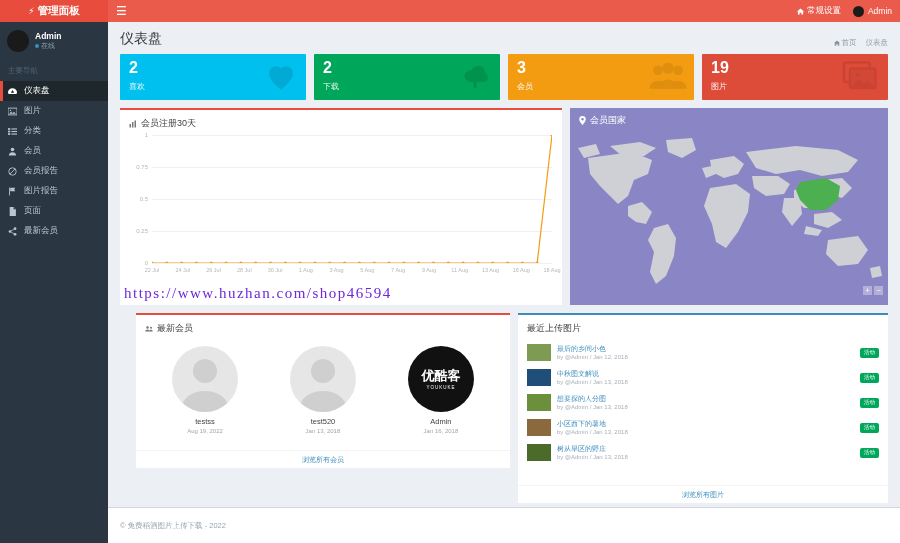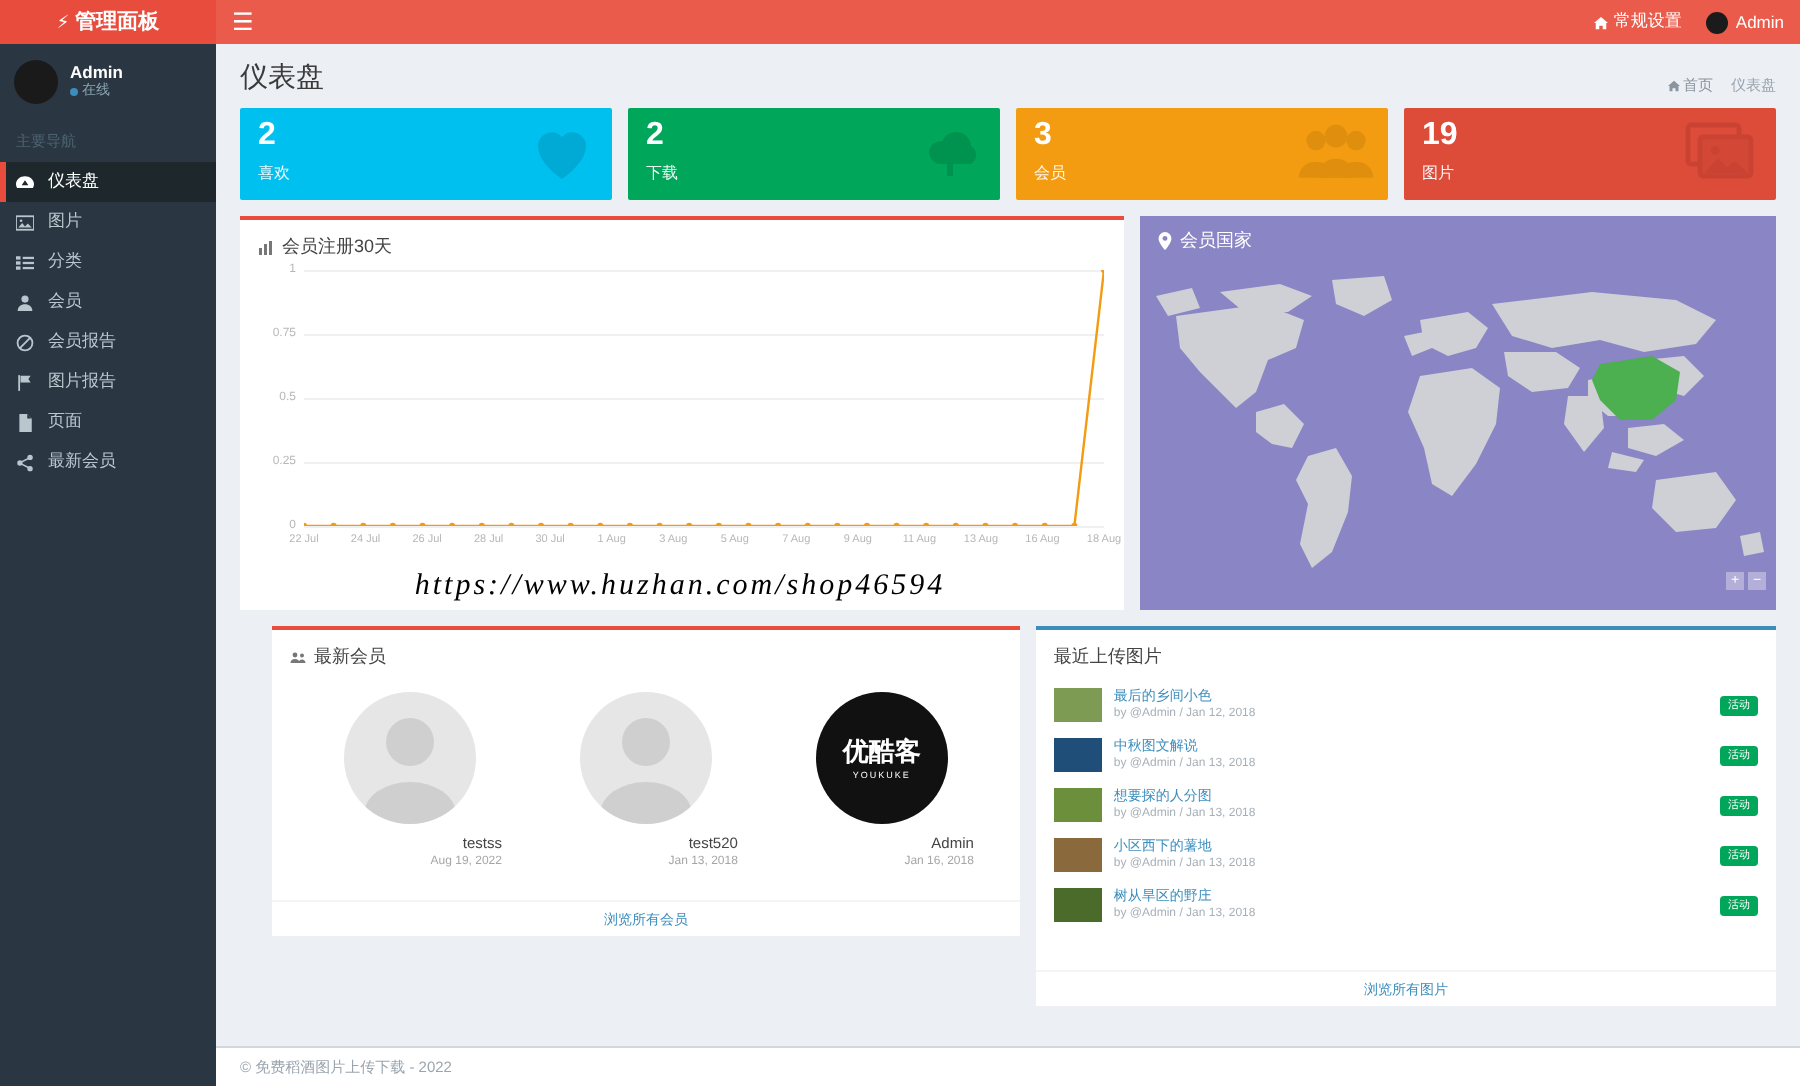--- a/index.html
+++ b/index.html
@@ -78,42 +78,41 @@
   
   .chart-box { width: 458px; height: 197px; }
   .chart-area { position: relative; height: 160px; margin: 0 6px 0 4px; }
   .yaxis { position: absolute; left: 0; top: 0; width: 26px; height: 128px; }
   .ytick { position: absolute; right: 2px; font-size: 6px; color: #b7b7b7; transform: translateY(-50%); }
   .gridline { position: absolute; left: 28px; right: 4px; height: 1px; background: #f0f0f0; }
   .plot { position: absolute; left: 28px; right: 4px; top: 0; height: 128px; }
   .xaxis { position: absolute; left: 28px; right: 4px; top: 132px; height: 14px; }
   .xtick { position: absolute; font-size: 5.5px; color: #b7b7b7; transform: translateX(-50%); white-space: nowrap; }
   .watermark {
-    position: absolute; left: 0; right: 0; top: 150px; text-align: center;
+    position: absolute; left: 0; right: 0; top: 150px; text-align: left;
     font-family: "Liberation Serif", "DejaVu Serif", serif;
-    font-size: 15px; color: #000000; letter-spacing: 1.5px; white-space: nowrap;
+    font-size: 15px; color: #6d28d9; letter-spacing: 1.5px; white-space: nowrap;
     z-index: 5;
-    font-style: italic;
   }
 
   
   .map-box { width: 318px; height: 197px; background: #8a85c4; border-top: none; }
   .map-header { padding: 6px 9px 3px 9px; display: flex; align-items: center; gap: 4px; }
   .map-canvas { position: relative; height: 170px; overflow: hidden; }
   .map-ctrl { position: absolute; right: 5px; bottom: 5px; display: flex; gap: 2px; }
   .map-btn {
     width: 9px; height: 9px; background: rgba(255,255,255,.35); color: #fff;
     font-size: 7px; line-height: 9px; text-align: center;
   }
 
   
   .row3 { display: flex; gap: 8px; padding: 8px 12px 0 12px; }
   .members-box { width: 390px; height: 155px; margin-left: 16px; }
   .members-grid { display: flex; justify-content: space-around; padding: 6px 10px 0 10px; }
-  .member { text-align: right; width: 92px; }
+  .member { text-align: center; width: 92px; }
   .m-ava { width: 66px; height: 66px; border-radius: 50%; margin: 0 auto 5px auto; background: #e6e6e6; position: relative; overflow: hidden; }
   .m-ava.dark { background: #111; display: flex; align-items: center; justify-content: center; flex-direction: column; }
   .m-ava .silhouette-head { position: absolute; left: 50%; top: 13px; transform: translateX(-50%); width: 24px; height: 24px; border-radius: 50%; background: #cfcfcf; }
   .m-ava .silhouette-body { position: absolute; left: 50%; bottom: -11px; transform: translateX(-50%); width: 46px; height: 32px; border-radius: 50% 50% 0 0; background: #cfcfcf; }
   .m-ava .brandtext { color: #fff; font-size: 13px; font-weight: bold; line-height: 1; }
   .m-ava .brandsub { color: #fff; font-size: 4.5px; margin-top: 3px; letter-spacing: 1px; }
   .m-name { font-size: 7.5px; color: #444; }
   .m-date { font-size: 6px; color: #a6a6a6; margin-top: 2px; }
   .box-footer { position: absolute; left: 0; right: 0; bottom: 0; height: 18px; border-top: 1px solid #f4f4f4;
                 display: flex; align-items: center; justify-content: center; }
@@ -126,21 +125,21 @@
   .img-meta { line-height: 1.35; }
   .img-title { font-size: 7px; color: #3c8dbc; }
   .img-sub { font-size: 6px; color: #a7b0b8; }
   .img-badge {
     margin-left: auto; background: #00a65a; color: #fff; font-size: 5.5px;
     padding: 1.5px 4px; border-radius: 2px;
   }
 
   
   .main-footer {
-    position: absolute; left: 108px; bottom: 0; width: 792px; height: 20px;
+    position: absolute; left: 108px; bottom: 0; width: 792px; height: 36px;
     background: #fff; border-top: 1px solid #d2d6de;
     display: flex; align-items: center; padding: 0 12px; font-size: 7.5px; color: #9aa4ae;
   }
   svg { display: block; }
 </style>
 </head>
 <body>
 
 <div class="app">
 

